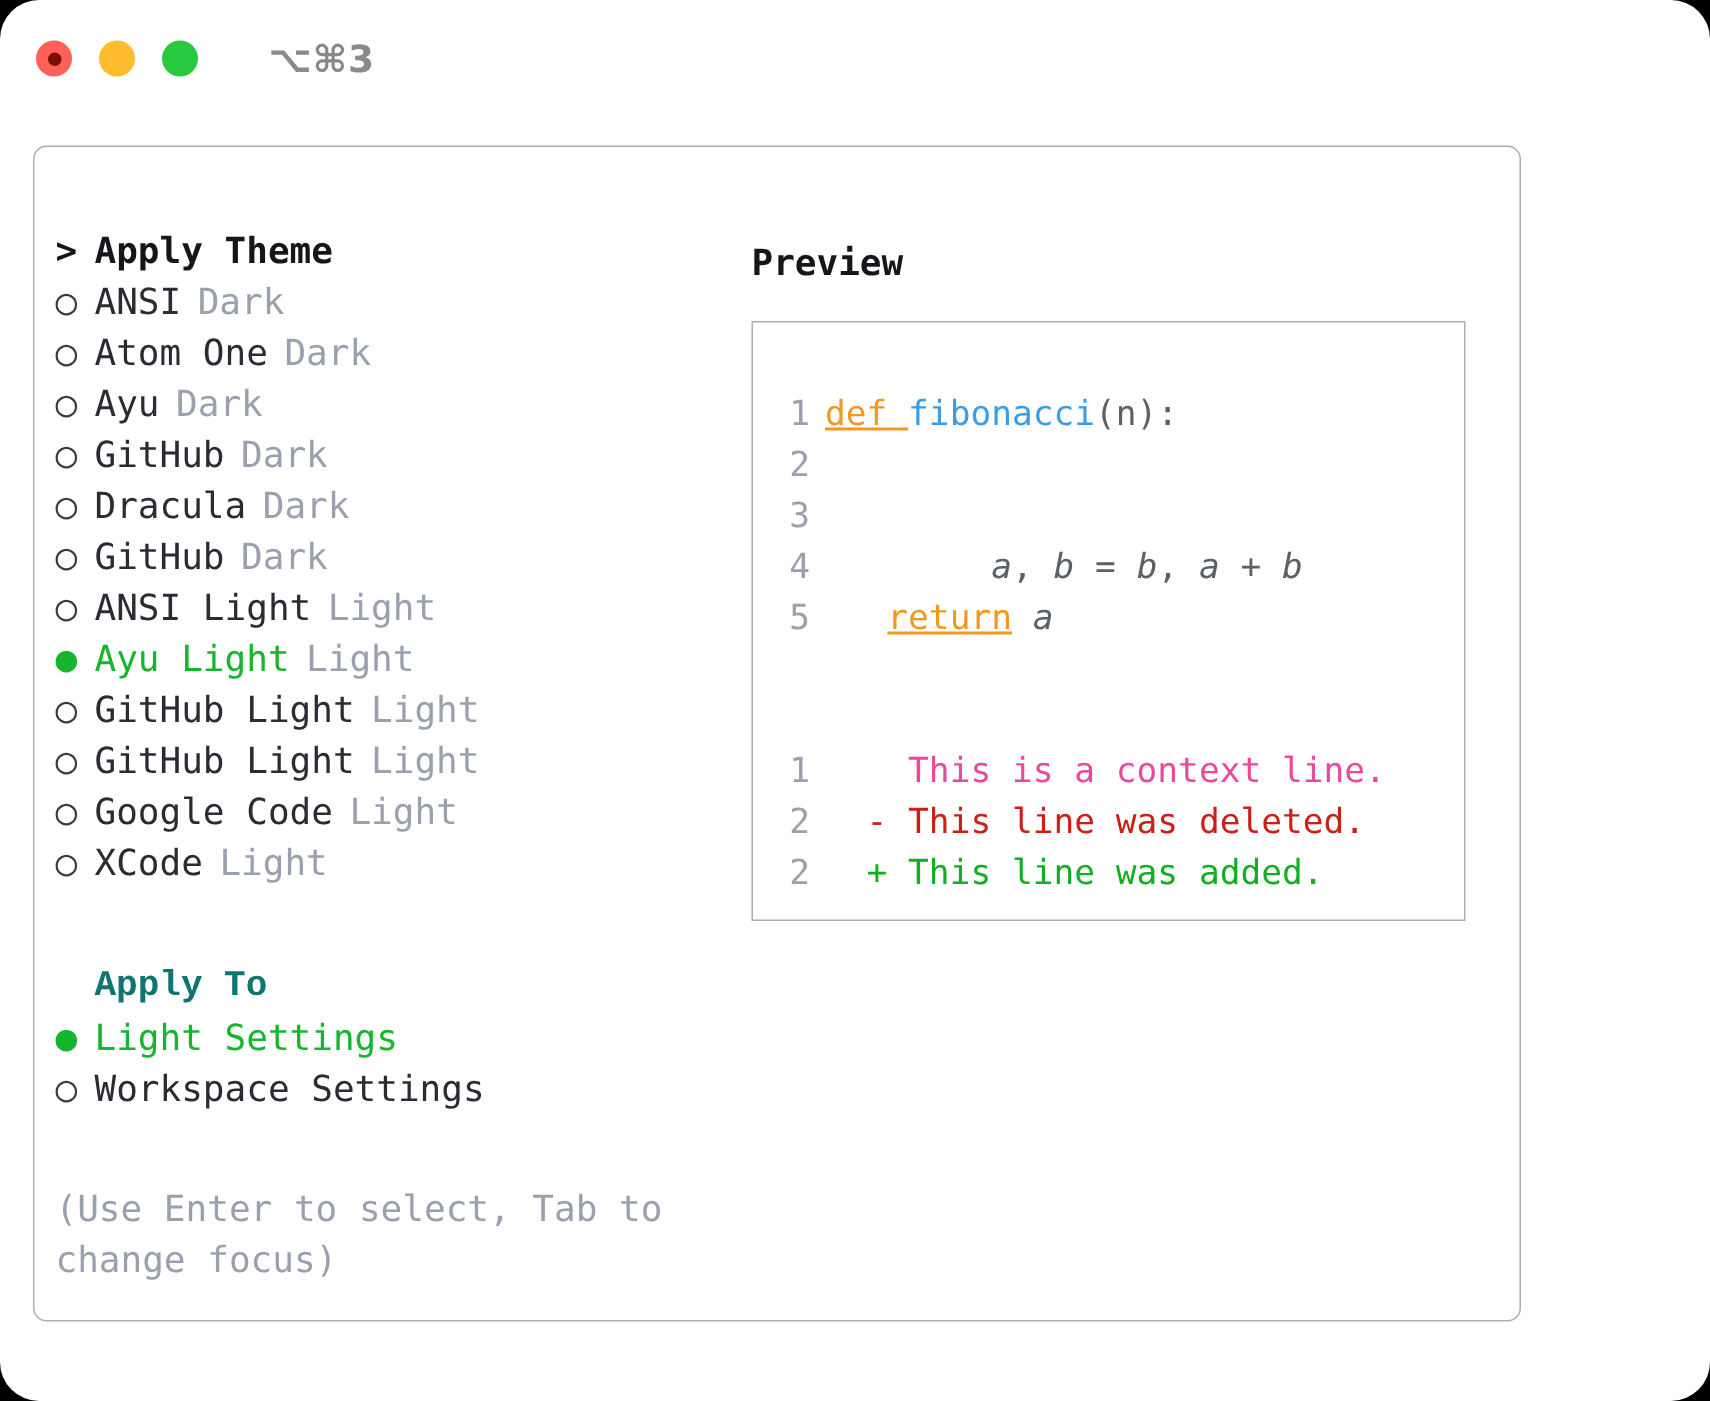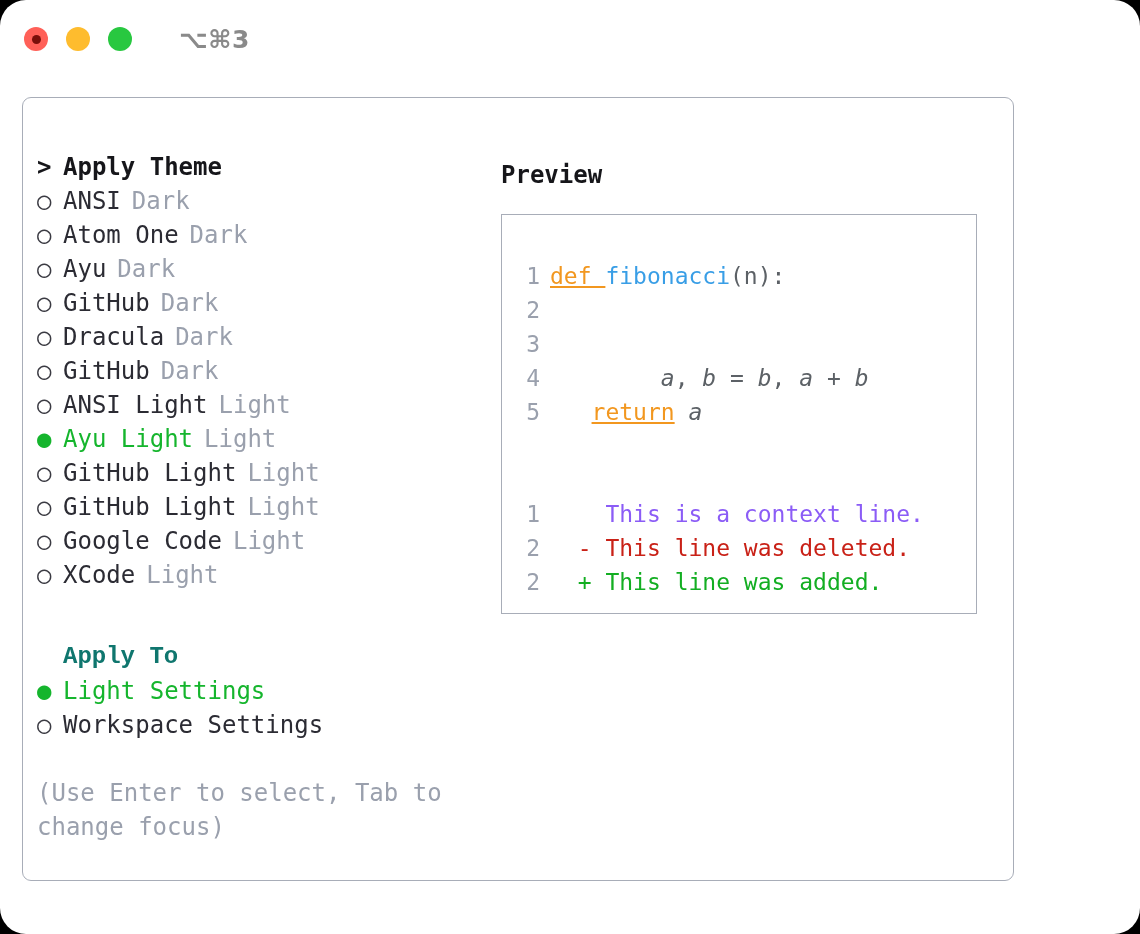--- a/index.html
+++ b/index.html
@@ -128,21 +128,21 @@
   .section-title {
     font-weight: bold;
     color: #0f766e;
     font-family: Liberation Mono, monospace;
   }
 
   .spacer-lg { height: 46px; }
   .spacer-md { height: 34px; }
 
   .hint {
-    margin-top: 0;
+    margin-top: 12px;
     font-size: 24px;
     line-height: 34px;
     color: #9aa0ad;
     width: 420px;
   }
 
   
   .right-col {
     position: absolute;
     left: 478px;
@@ -181,21 +181,21 @@
   .code-text { white-space: pre; }
   .blank-line { height: 34px; }
 
   .tk-kw   { color: #f2971f; text-decoration: underline; }
   .tk-fn   { color: #399ee6; }
   .tk-num  { color: #a37acc; }
   .tk-call { color: #f07171; }
   .tk-var  { color: #5c6166; font-style: italic; }
   .tk-pun  { color: #5c6166; }
 
-  .diff-ctx { color: #8b5cf6; }
+  .diff-ctx { color: #ec4899; }
   .diff-del { color: #c92117; }
   .diff-add { color: #13ae22; }
 </style>
 </head>
 <body>
 
 <div class="window">
 
   <div class="titlebar">
     <div class="dots">

